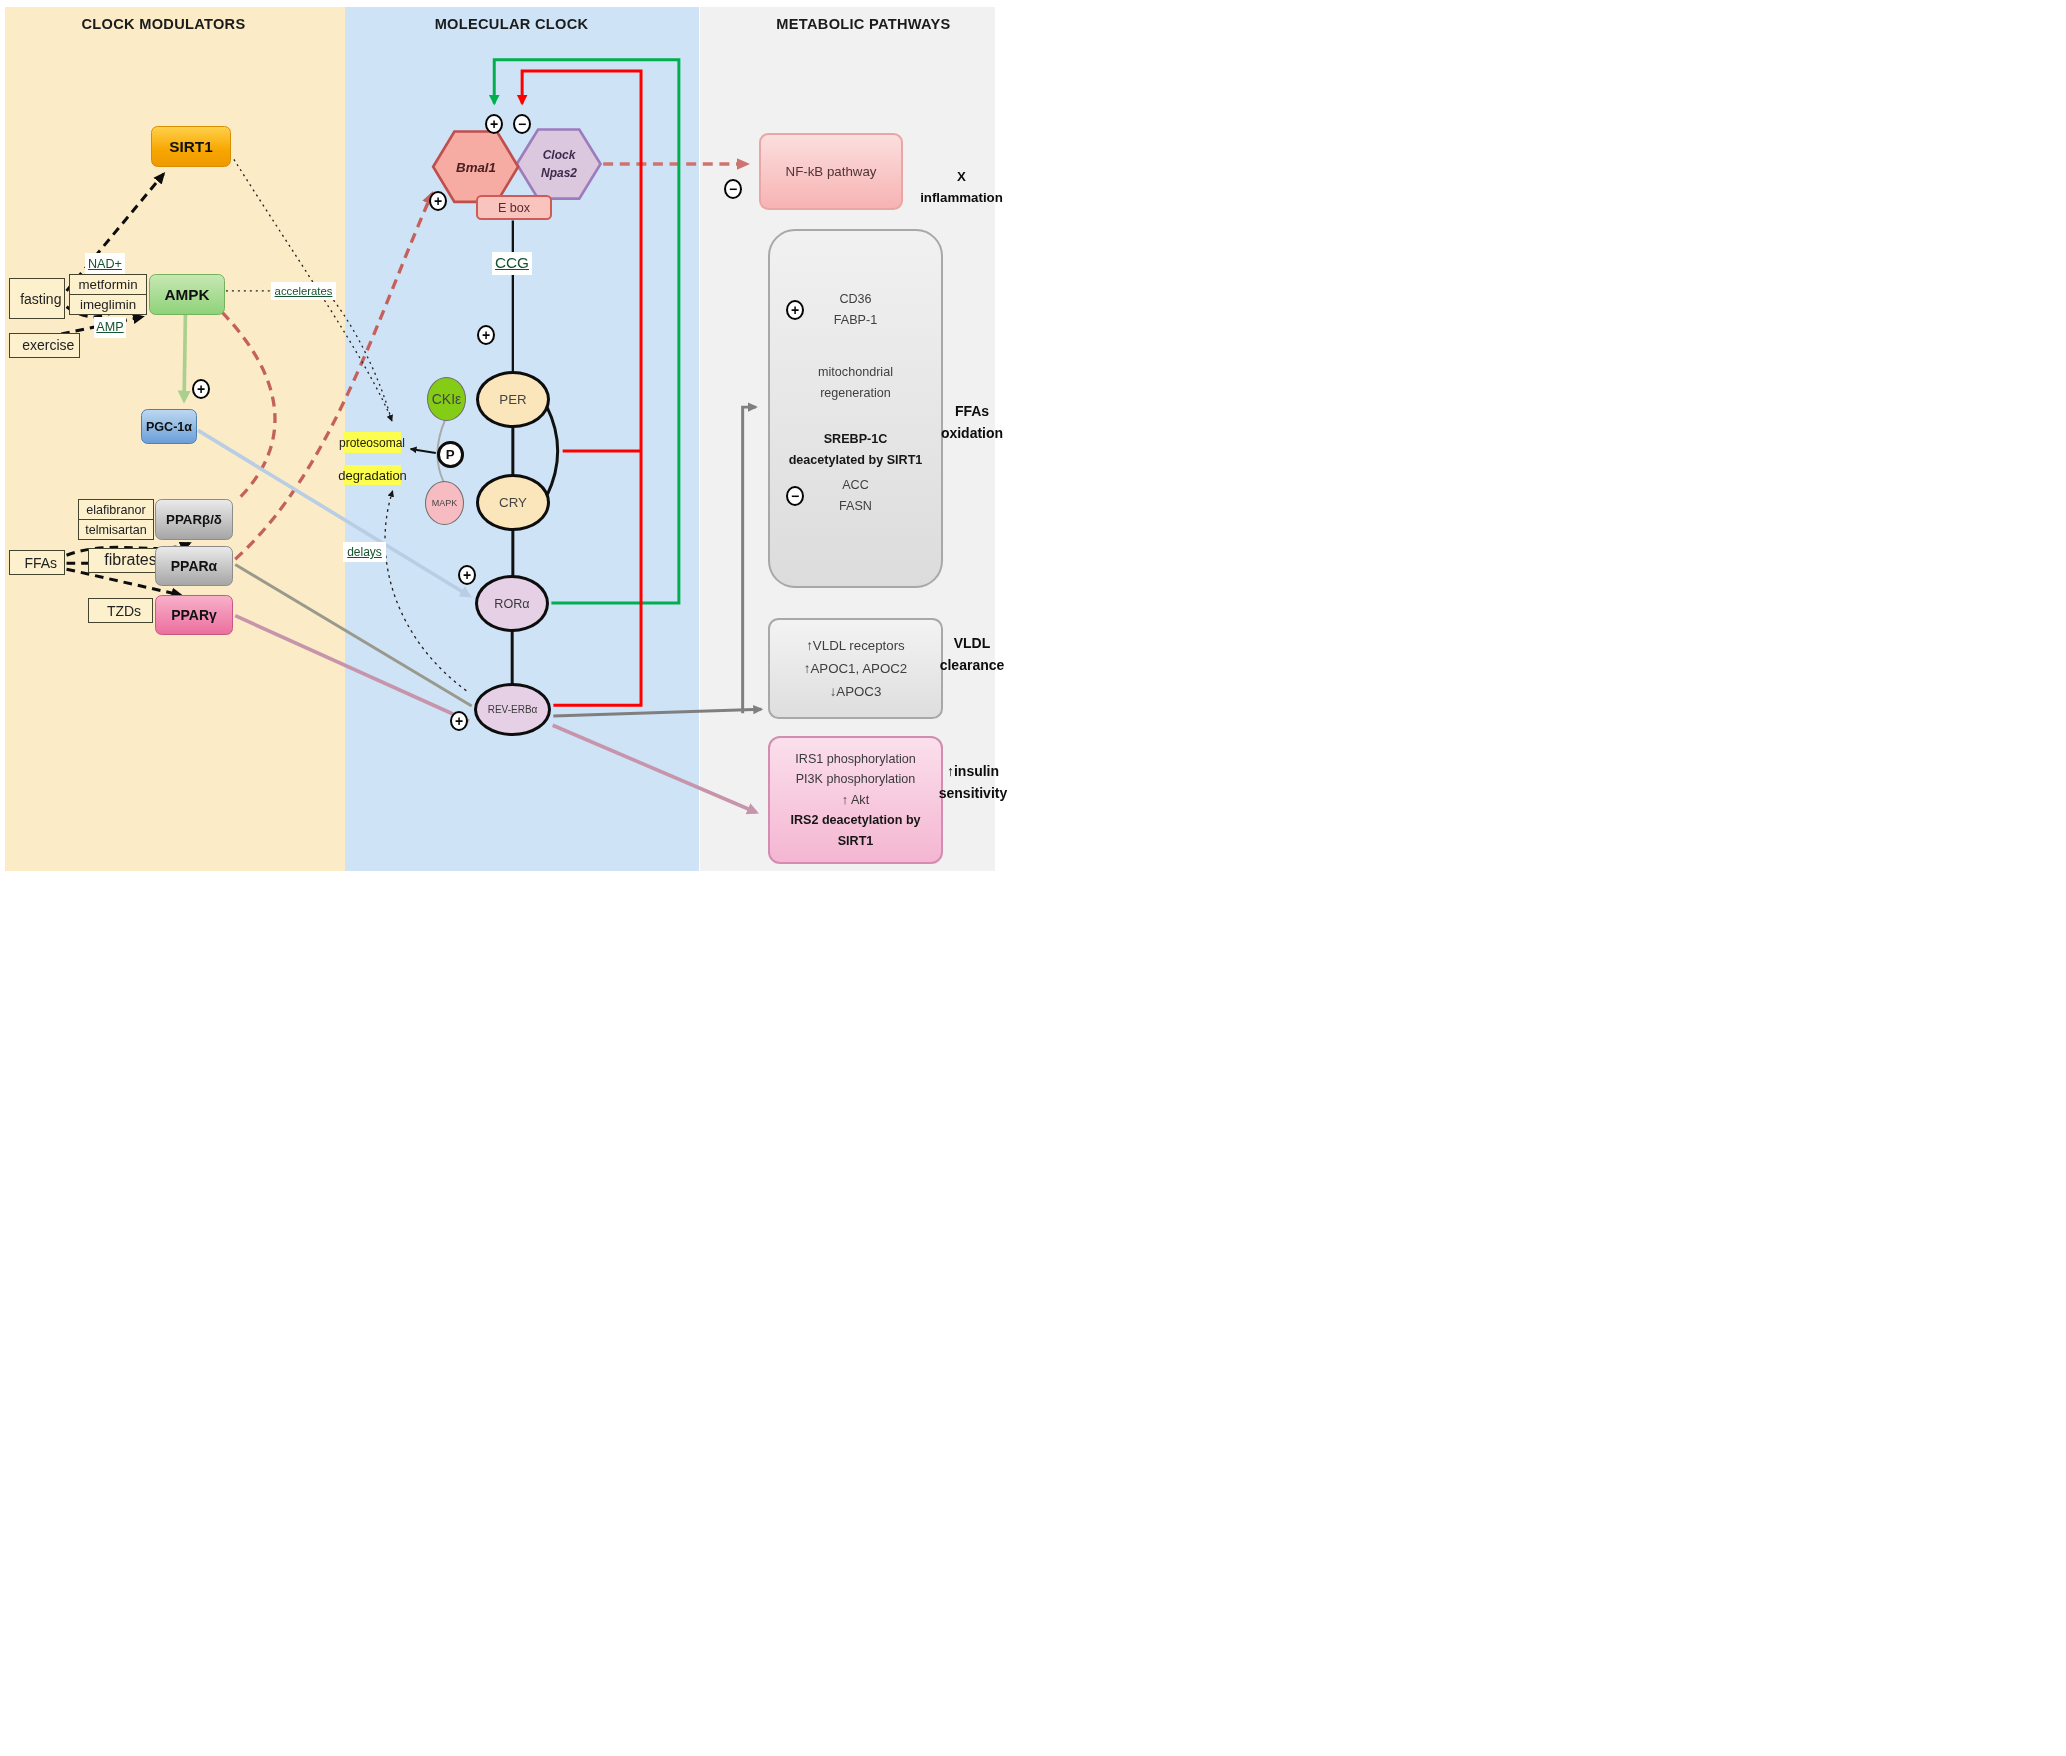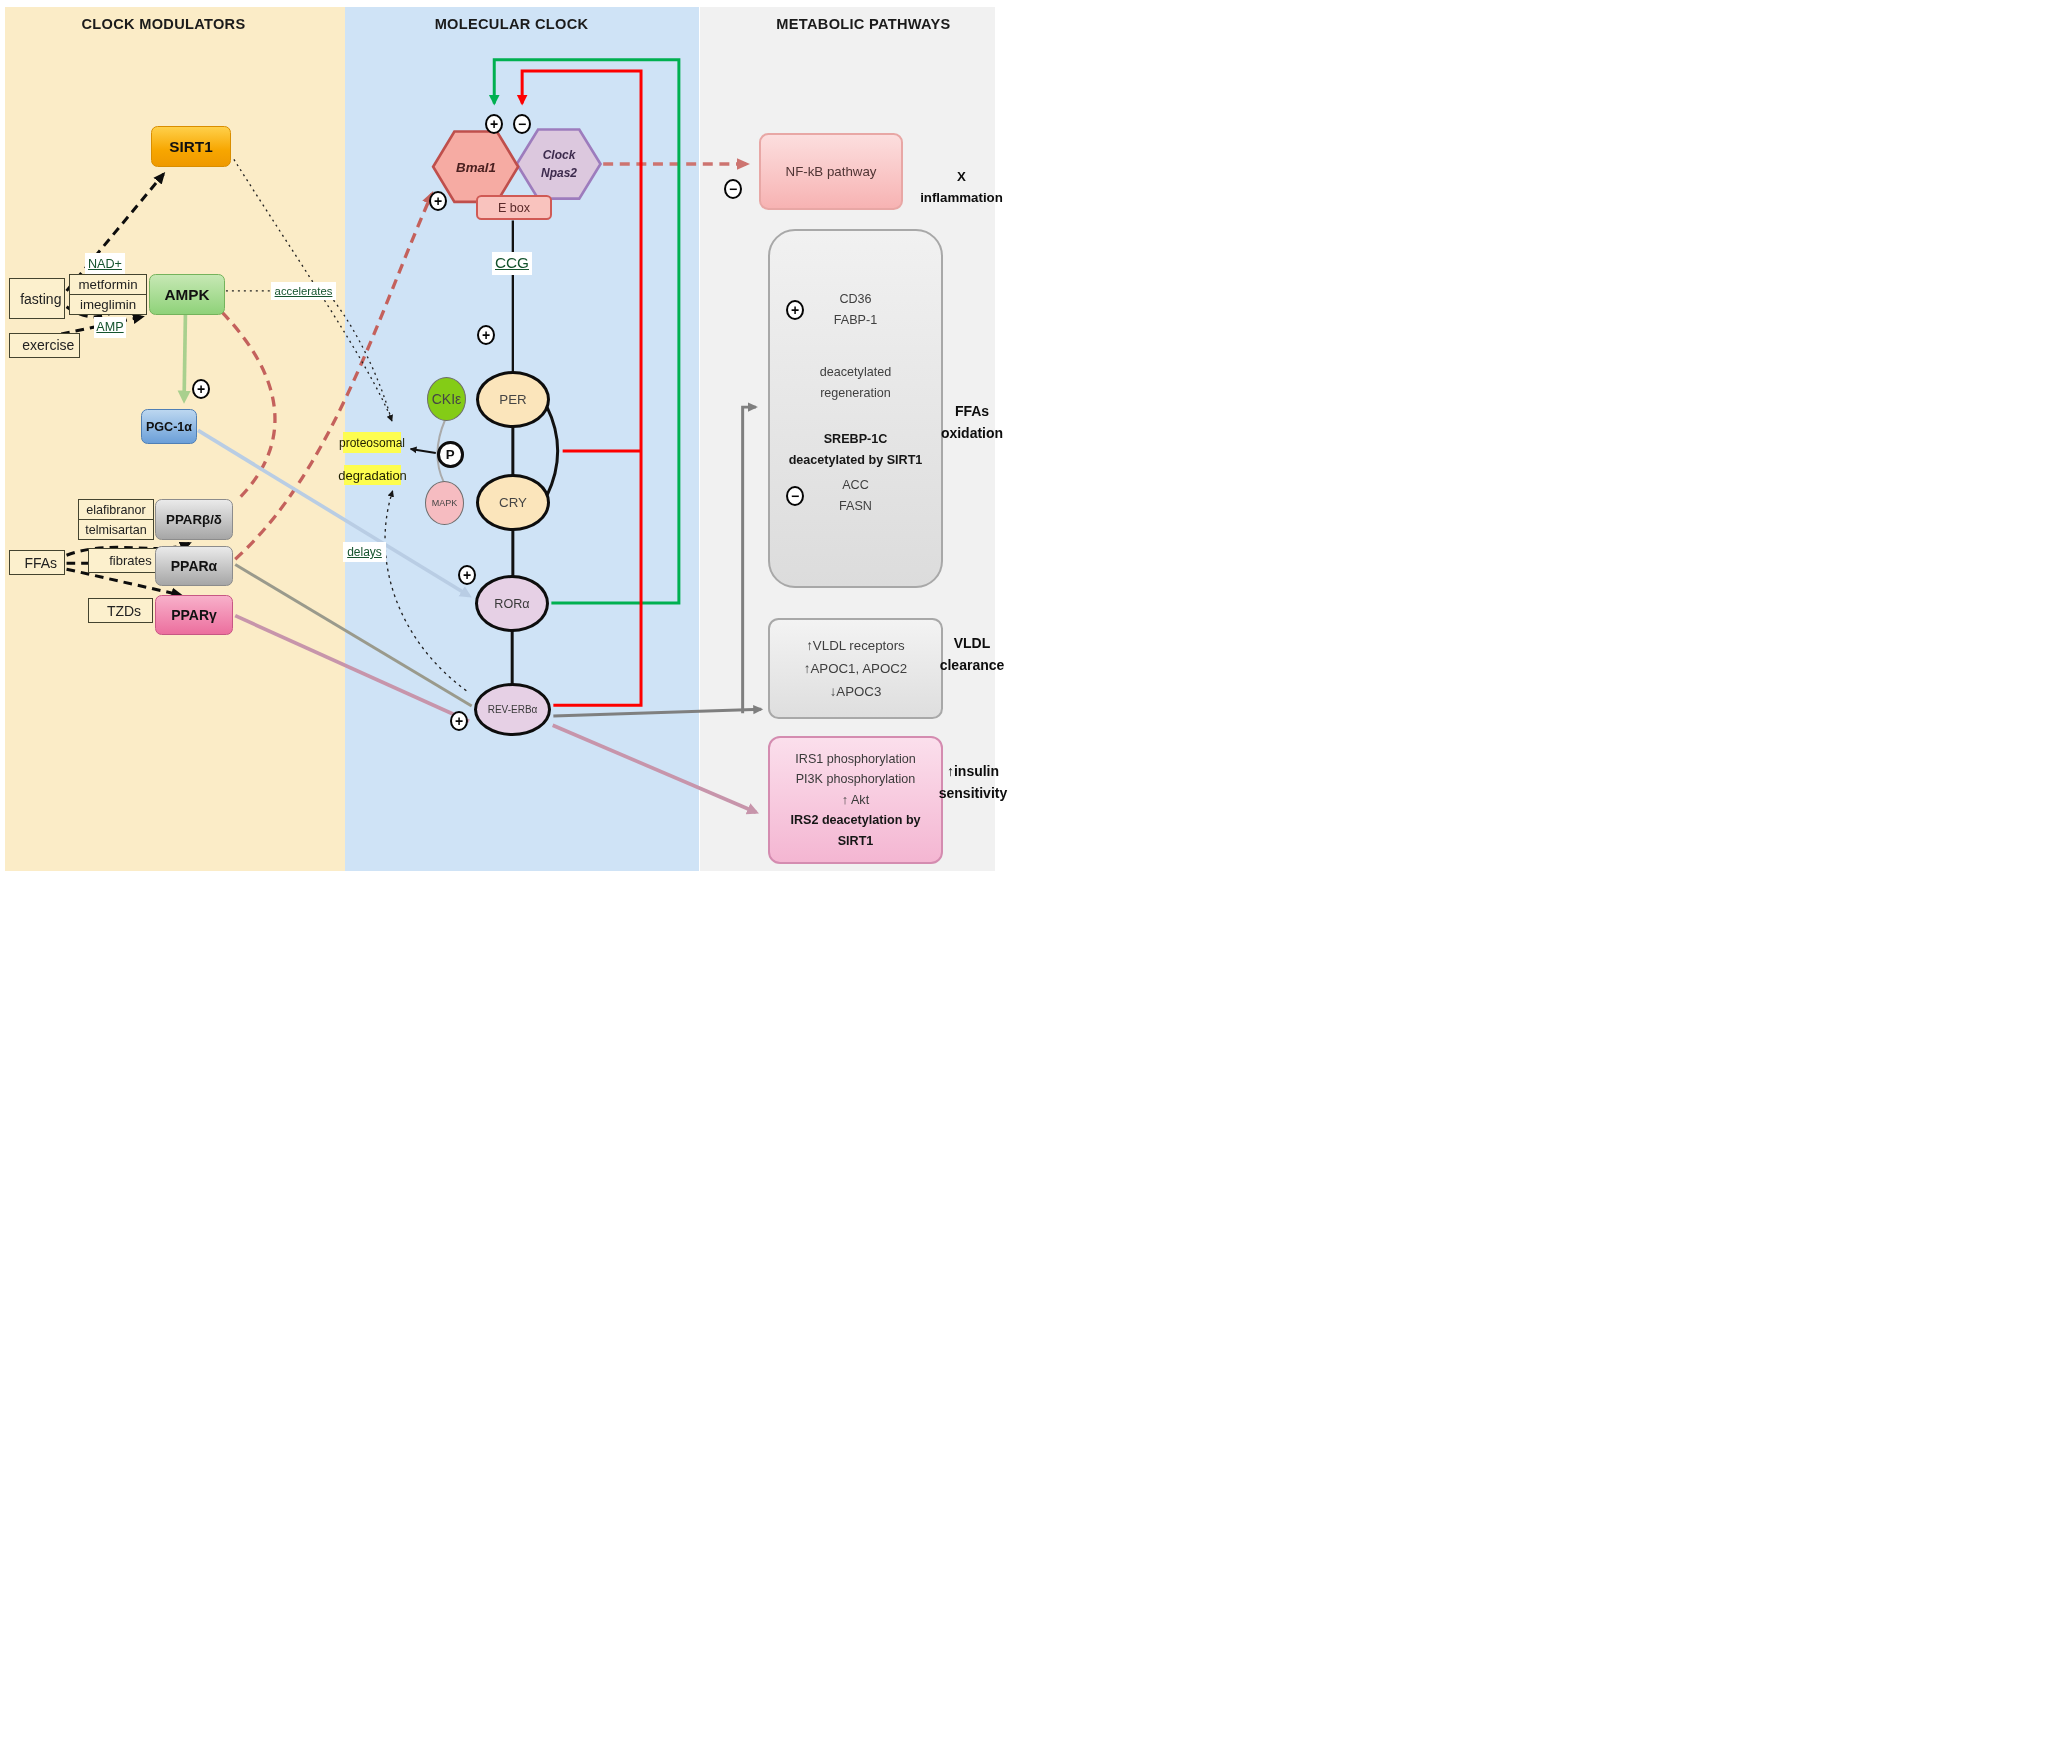--- a/index.html
+++ b/index.html
@@ -138,21 +138,21 @@
   <div class="wlbl txt" style="left:271px;top:282px;width:65px;height:18px;font-size:11.3px;">accelerates</div>
   <div class="lbl txt" style="left:9.3px;top:333px;width:71px;height:24.6px;font-size:14px;">exercise</div>
   <div class="node g-pgc txt" style="left:141px;top:409px;width:56px;height:35px;font-size:12.6px;">PGC-1α</div>
 
   <div class="lbl txt" style="left:78px;top:499px;width:76px;height:41px;font-size:12.6px;flex-direction:column;padding:0;">
     <div class="cell">elafibranor</div>
     <div class="cell">telmisartan</div>
   </div>
   <div class="node g-gray txt" style="left:155px;top:499px;width:78px;height:41px;font-size:13.3px;">PPARβ/δ</div>
   <div class="lbl txt" style="left:9.3px;top:550px;width:56px;height:25px;font-size:14px;">FFAs</div>
-  <div class="lbl txt" style="left:88px;top:548px;width:78px;height:24.6px;font-size:13px;">fibrates</div>
+  <div class="lbl txt" style="left:88px;top:548px;width:78px;height:24.6px;font-size:16px;">fibrates</div>
   <div class="node g-gray txt" style="left:155px;top:546px;width:78px;height:40px;font-size:14px;">PPARα</div>
   <div class="lbl txt" style="left:88px;top:598px;width:65px;height:25px;font-size:14px;">TZDs</div>
   <div class="node g-pink txt" style="left:155px;top:595px;width:78px;height:40px;font-size:14px;">PPARγ</div>
 
   <div class="txt it" style="left:436px;top:158px;width:80px;height:18.6px;font-weight:bold;font-size:13.3px;color:#4a2020;">Bmal1</div>
   <div class="txt it" style="left:519px;top:147px;width:80px;height:35px;flex-direction:column;font-weight:bold;font-size:12px;line-height:17.3px;color:#3d2b4d;">
     <div>Clock</div>
     <div>Npas2</div>
   </div>
   <div class="abs txt" style="left:476px;top:195px;width:76px;height:25px;background:#f9c3be;border:2px solid #d05a55;border-radius:5.3px;font-size:12.6px;color:#5a2a2a;">E box</div>
@@ -173,21 +173,21 @@
 
   <div class="rbox txt" style="left:759px;top:133px;width:144px;height:77px;background:linear-gradient(180deg,#fcdede,#f7b3b3);border:2px solid #e8a7a5;border-radius:9.3px;font-size:13.3px;color:#4f3434;">NF-kB pathway</div>
   <div class="sideLbl" style="left:920px;top:166px;width:83px;font-size:13.3px;line-height:21px;">
     <div>X</div>
     <div>inflammation</div>
   </div>
 
   <div class="abs" style="left:768px;top:229px;width:175px;height:359px;background:linear-gradient(180deg,#f1f1f1,#dcdcdc);border:2px solid #a8a8a8;border-radius:27px;font-size:12.6px;">
     <div class="rrow" style="top:61px;">CD36</div>
     <div class="rrow" style="top:82px;">FABP-1</div>
-    <div class="rrow" style="top:134px;">deacetylated</div>
+    <div class="rrow" style="top:134px;">mitochondrial</div>
     <div class="rrow" style="top:155px;">regeneration</div>
     <div class="rrow bold" style="top:201px;">SREBP-1C</div>
     <div class="rrow bold" style="top:222px;">deacetylated by SIRT1</div>
     <div class="rrow" style="top:247px;">ACC</div>
     <div class="rrow" style="top:268px;">FASN</div>
   </div>
   <div class="sideLbl" style="left:935px;top:400px;width:74px;font-size:14px;line-height:22px;">
     <div>FFAs</div>
     <div>oxidation</div>
   </div>

